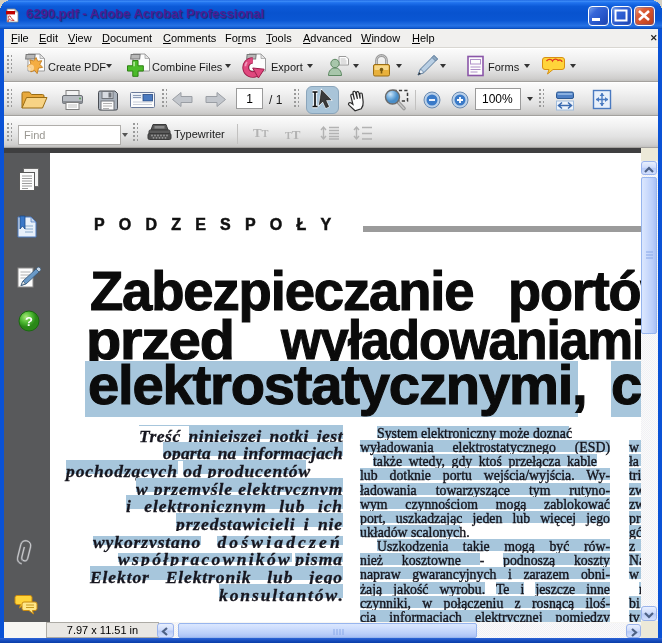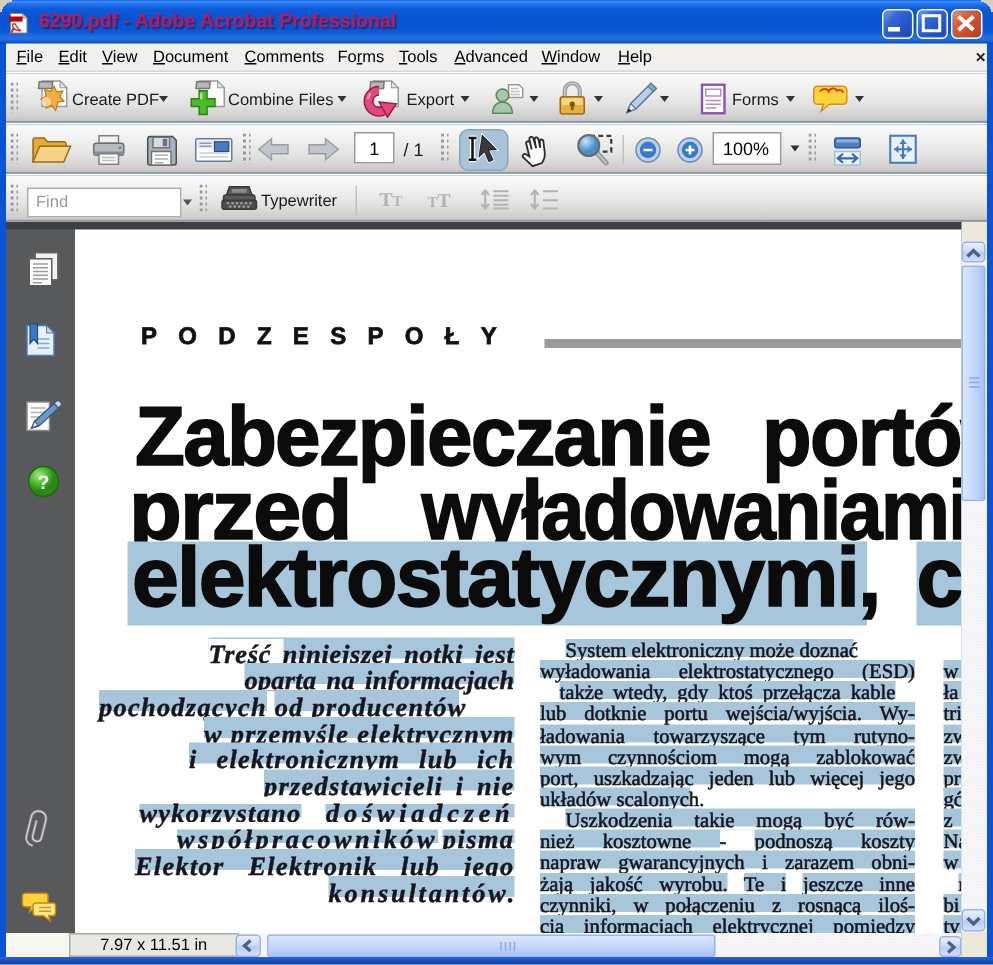--- a/index.html
+++ b/index.html
@@ -13,21 +13,21 @@
   #corner-tl { position:absolute; left:0; top:0; width:8px; height:8px;
     background:radial-gradient(circle at 9px 9px, transparent 8px, #d4cfc2 8px); z-index:50;}
   #corner-tr { position:absolute; right:0; top:0; width:8px; height:8px;
     background:radial-gradient(circle at -1px 9px, transparent 8px, #d4cfc2 8px); z-index:50;}
 
   
   #titlebar { position:absolute; left:0; top:0; width:662px; height:29px;
     background:linear-gradient(180deg,#1a64e0 0%,#3e8df8 4%,#2173ee 9%,#0c5ad8 22%,#0853cf 44%,#0a56d3 70%,#2571e4 88%,#1964da 94%,#0747b2 100%);
     border-radius:7px 7px 0 0; }
   #titleicon { position:absolute; left:6px; top:8px; }
-  #titletext { position:absolute; left:26px; top:6px; color:#be185d; font-size:13px; font-weight:bold;
+  #titletext { position:absolute; left:26px; top:6px; color:#4c1d95; font-size:13px; font-weight:bold;
     text-shadow:1px 1px 1px #10307a; letter-spacing:0px; }
   .tbtn { position:absolute; top:6px; width:21px; height:20px; border-radius:4px;
     border:1px solid #fff; box-shadow:inset 0 0 0 1px rgba(70,110,200,.4); }
   #btn-min  { left:588px; background:linear-gradient(135deg,#7da6ef 0%,#3666d8 30%,#2857cb 60%,#1d43ae 100%); }
   #btn-max  { left:611px; background:linear-gradient(135deg,#7da6ef 0%,#3666d8 30%,#2857cb 60%,#1d43ae 100%); }
   #btn-close{ left:634px; background:linear-gradient(135deg,#eb9e7d 0%,#dd613a 30%,#d4512b 55%,#b33b1b 100%); }
 
   
   #menubar { position:absolute; left:4px; top:29px; width:654px; height:19px;
     background:#f1f0ee; border-bottom:1px solid #d9d7d2; font-size:11px; color:#000; }

